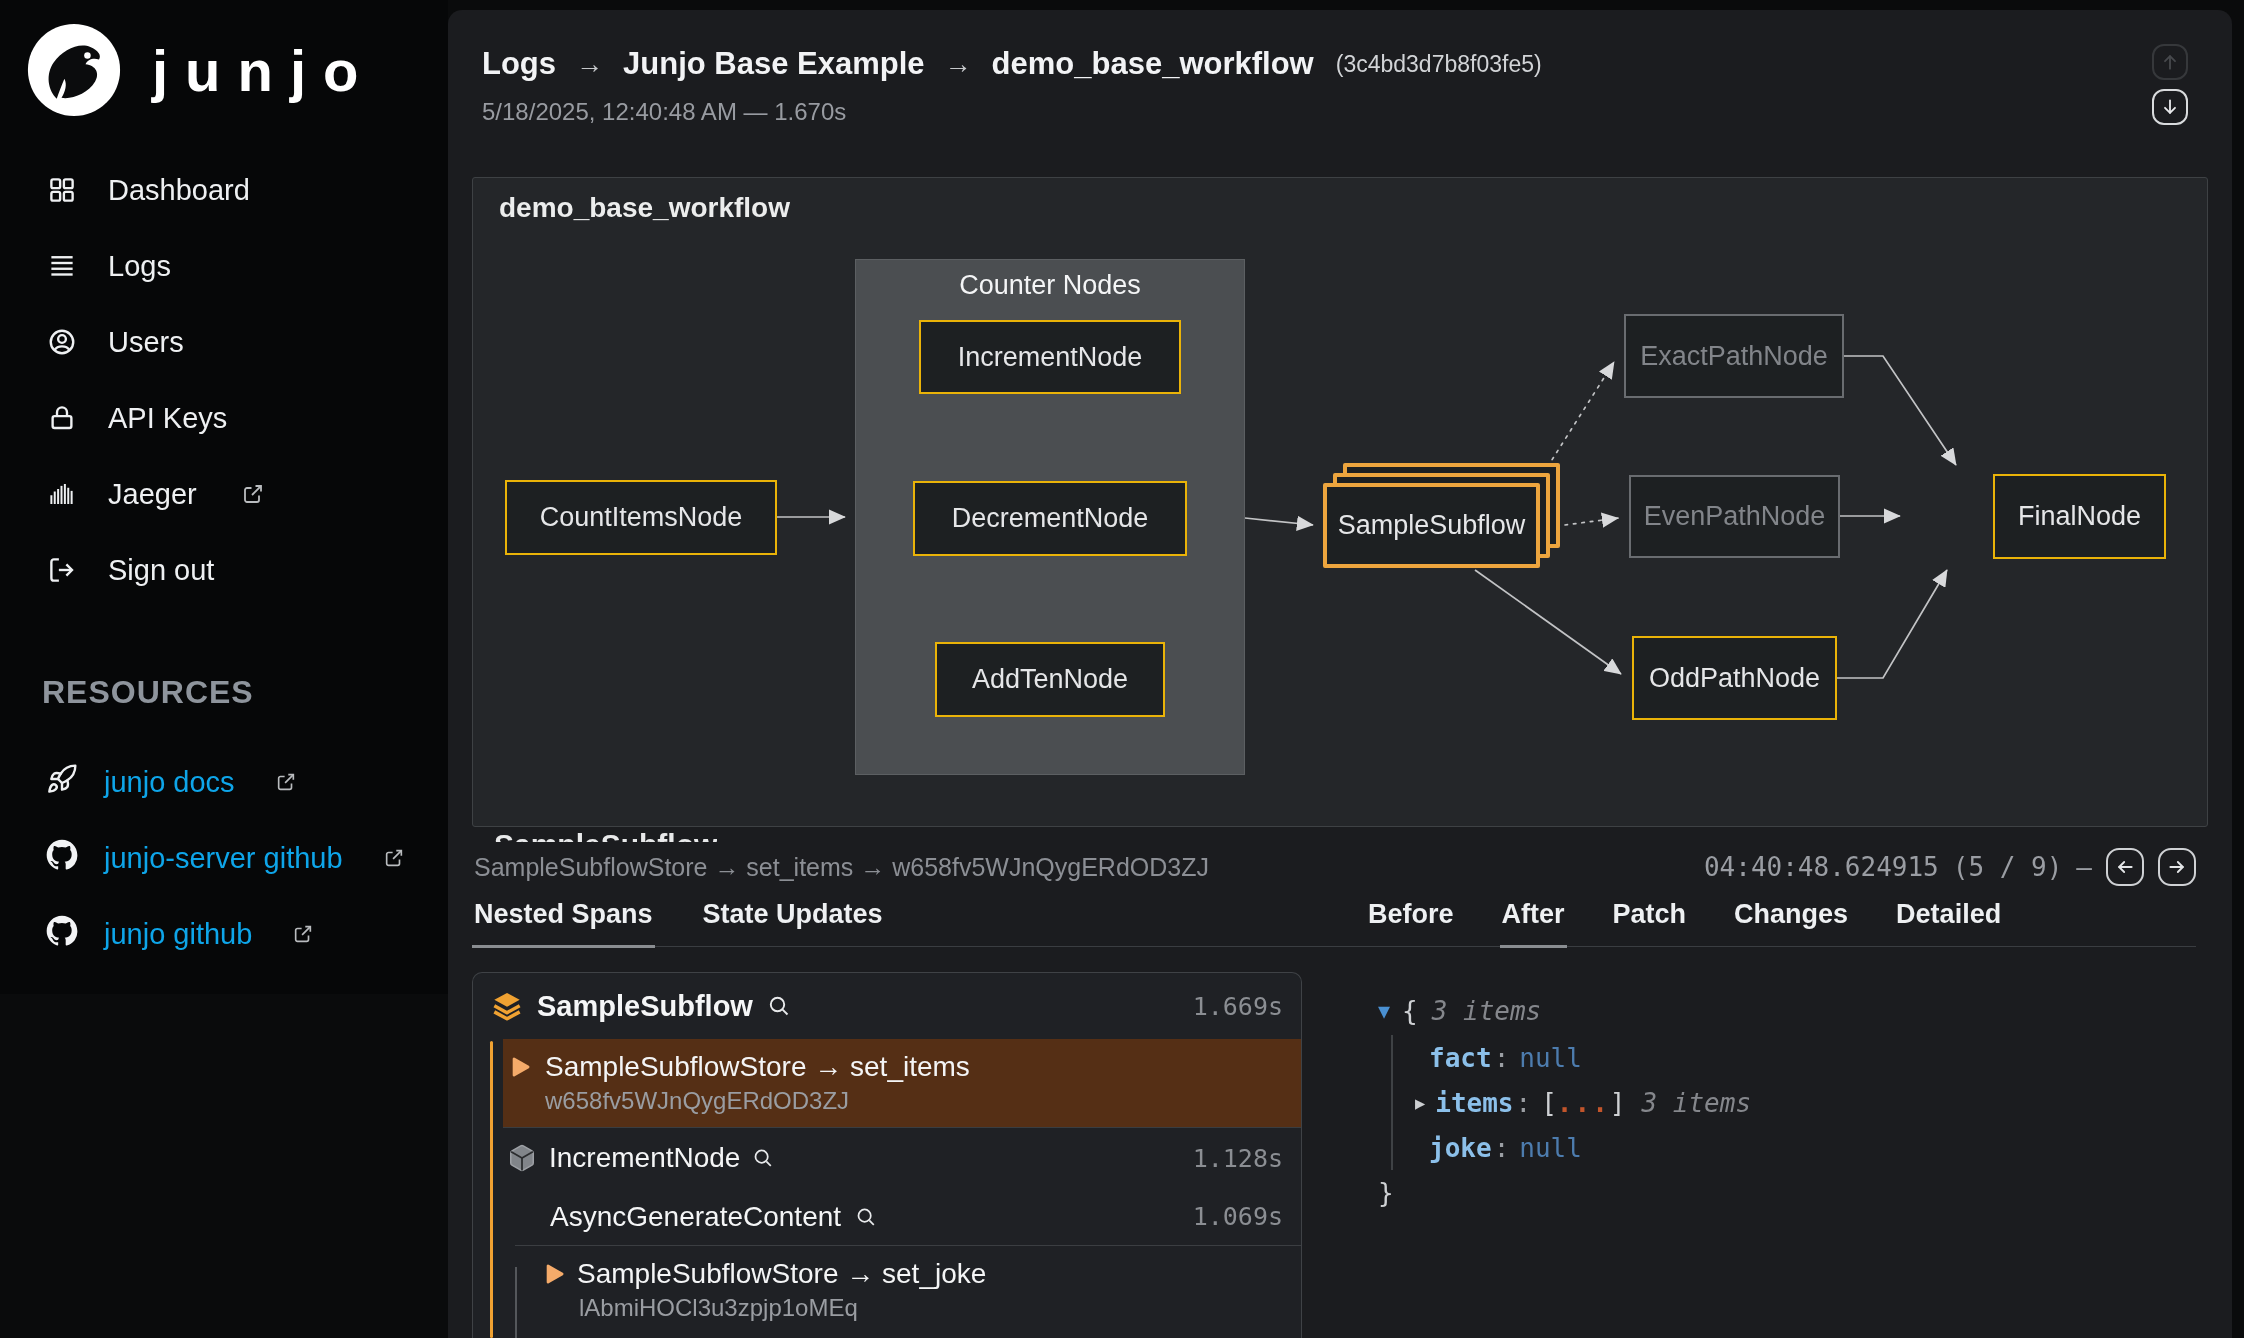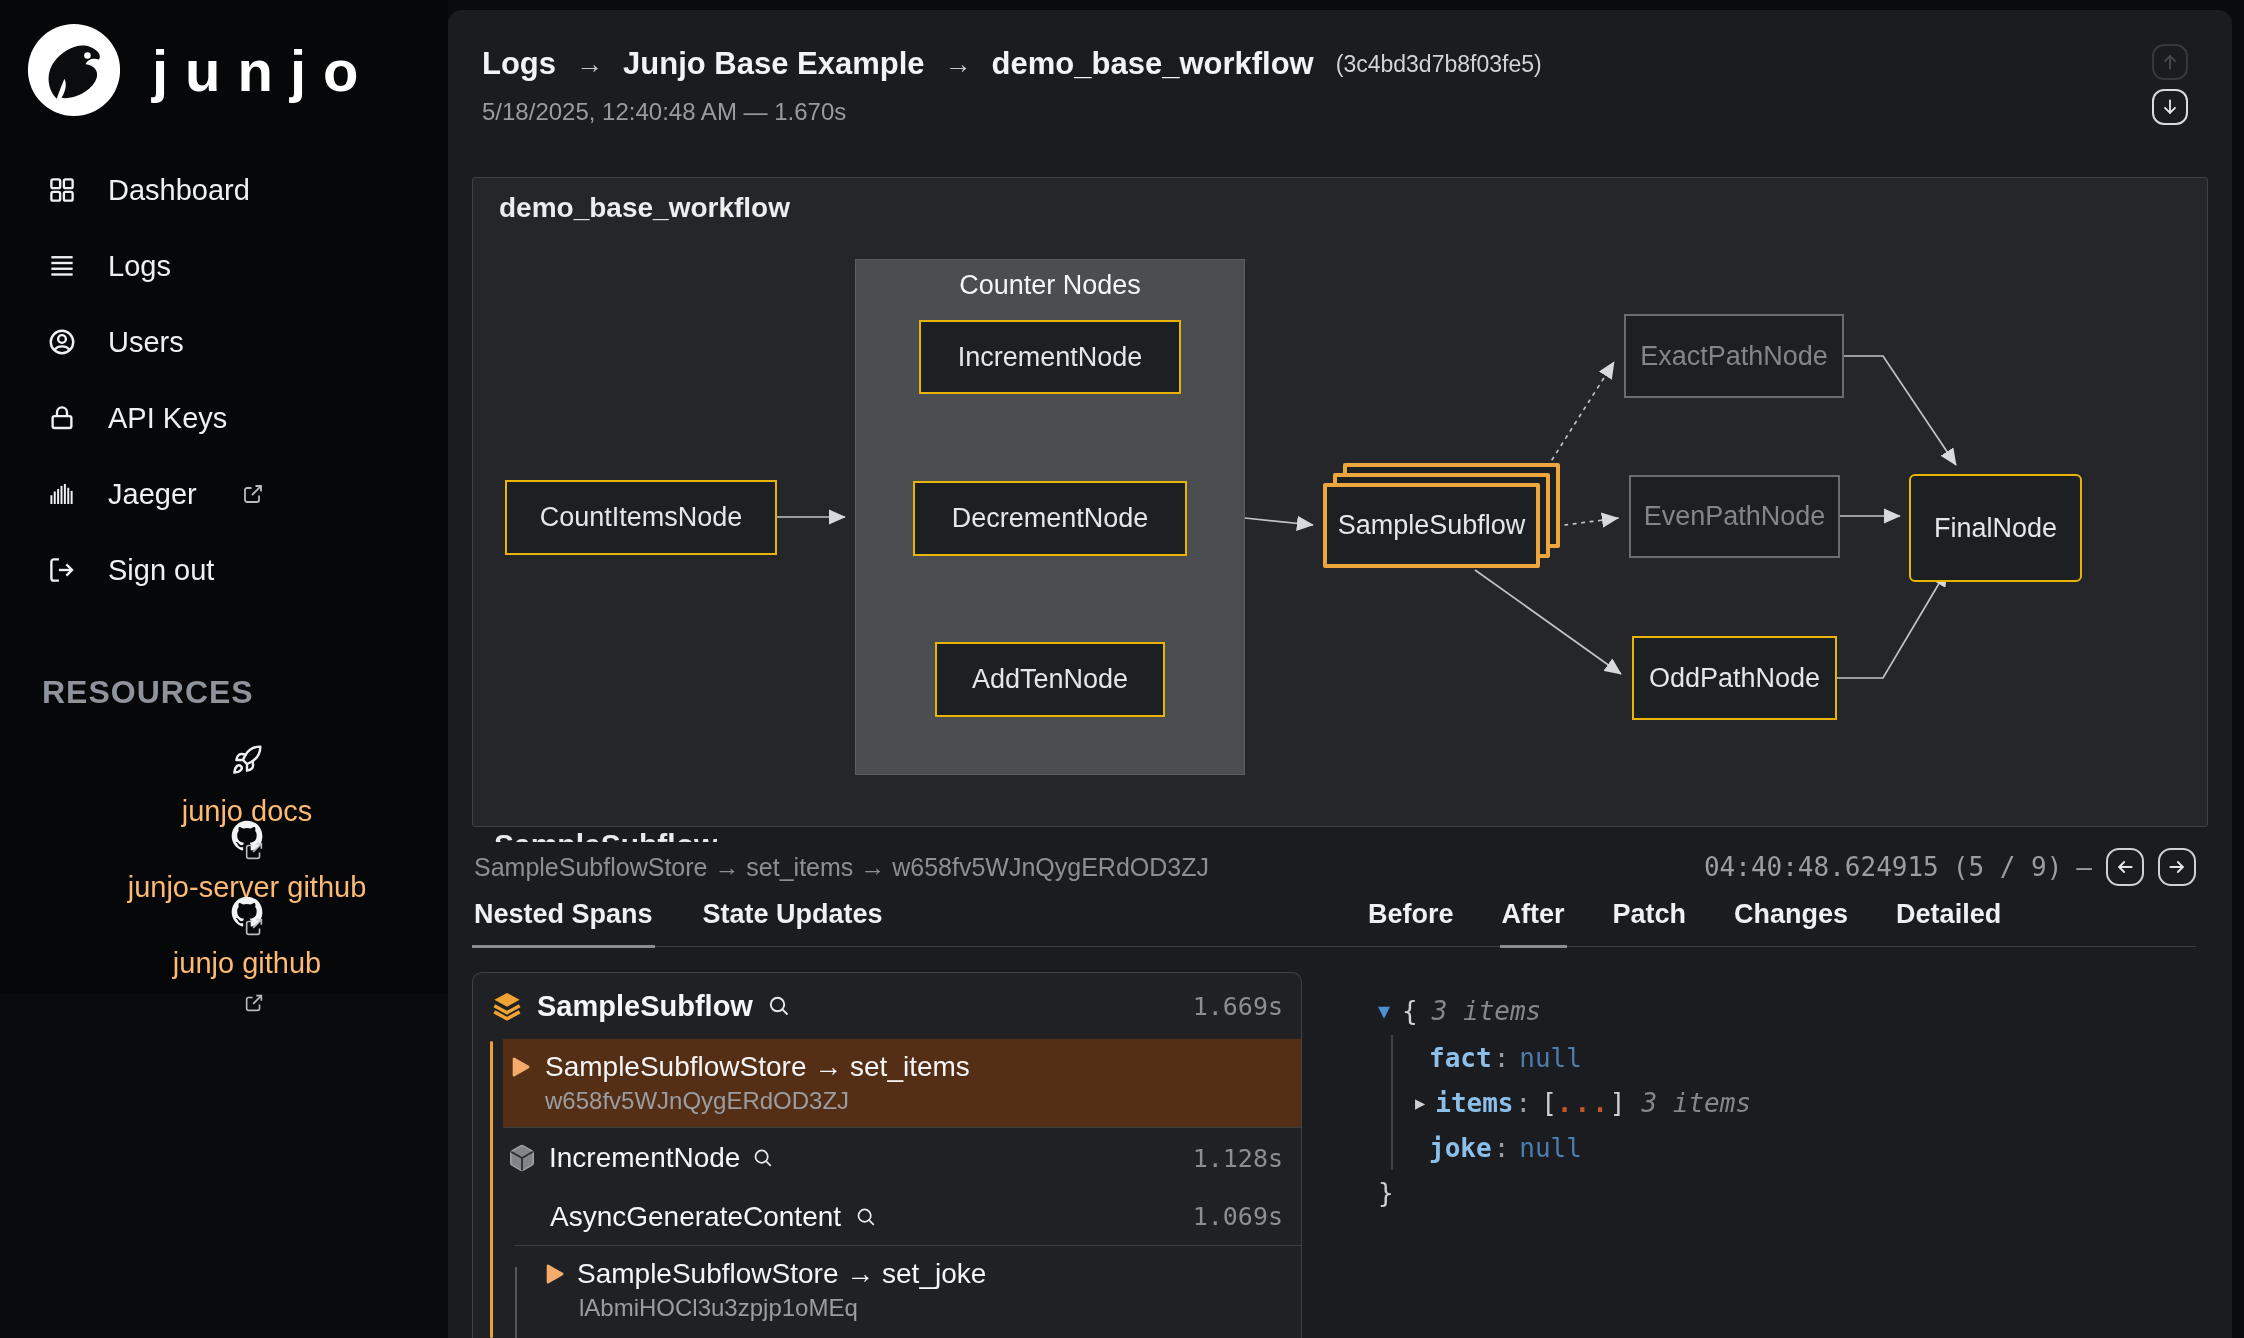--- a/index.html
+++ b/index.html
@@ -12,21 +12,21 @@
   #sidebar { position:absolute; left:0; top:0; width:448px; height:994px; background:#060708; }
   .logo { position:absolute; left:26px; top:22px; display:flex; align-items:center; gap:30px; }
   .logo-mark svg { display:block; }
   .logo-text { font-size:58px; font-weight:700; letter-spacing:17px; color:#ffffff; }
   nav { position:absolute; left:0; top:152px; width:100%; }
   .nav-item { display:flex; align-items:center; gap:30px; height:76px; padding-left:46px; font-size:29px; font-weight:500; color:#eef0f2; cursor:pointer; }
   .nav-item .nicon { width:32px; height:32px; display:flex; align-items:center; justify-content:center; }
   .ext { margin-left:14px; opacity:.9; display:flex; align-items:center; }
   .res-title { position:absolute; left:42px; top:674px; font-size:32px; font-weight:700; letter-spacing:1px; color:#8e949c; }
   .resources { position:absolute; left:0; top:744px; width:100%; }
-  .res-item { display:flex; align-items:center; gap:12px; height:76px; padding-left:46px; font-size:29px; font-weight:500; color:#fdba74; cursor:pointer;flex-direction:column; }
+  .res-item { display:flex; align-items:center; gap:26px; height:76px; padding-left:46px; font-size:29px; font-weight:500; color:#0ea5e9; cursor:pointer; }
 
   
   #main { position:absolute; left:448px; top:10px; width:1784px; height:1328px; background:#1b1c1f; border-radius:14px 14px 0 0; }
 
   .crumbs { position:absolute; left:34px; top:36px; display:flex; align-items:center; gap:20px; white-space:nowrap; }
   .crumb { font-size:31px; font-weight:700; color:#f2f3f5; }
   .crumb-arrow { font-size:27px; color:#c6c8cb; font-weight:700; }
   .hash { font-size:23px; font-weight:400; color:#d2d4d7; margin-left:2px; }
   .datetime { position:absolute; left:34px; top:88px; font-size:24px; color:#989ba1; }
   .updown { position:absolute; right:44px; top:34px; display:flex; flex-direction:column; gap:9px; }
@@ -296,21 +296,21 @@
 
     <div id="subflow-stack">
       <div class="scard" style="left:20px; top:0;"></div>
       <div class="scard" style="left:10px; top:10px;"></div>
       <div class="scard front" style="left:0; top:20px;">SampleSubflow</div>
     </div>
 
     <div class="gnode dim" style="left:1151px; top:136px; width:220px; height:84px;">ExactPathNode</div>
     <div class="gnode dim" style="left:1156px; top:297px; width:211px; height:83px;">EvenPathNode</div>
     <div class="gnode" style="left:1159px; top:458px; width:205px; height:84px;">OddPathNode</div>
-    <div class="gnode" style="left:1436px; top:296px; width:173px; height:108px;border-radius:6px;">FinalNode</div>
+    <div class="gnode" style="left:1520px; top:296px; width:173px; height:85px;">FinalNode</div>
   </div>
 
   <div class="cutoff">SampleSubflow</div>
 
   <div class="spanbar">
     <span class="spanbar-path">SampleSubflowStore → set_items → w658fv5WJnQygERdOD3ZJ</span>
     <span class="spanbar-right">
       <span class="spanbar-time mono">04:40:48.624915</span>
       <span class="spanbar-time mono">(5 / 9)</span>
       <span class="spanbar-time mono">—</span>

